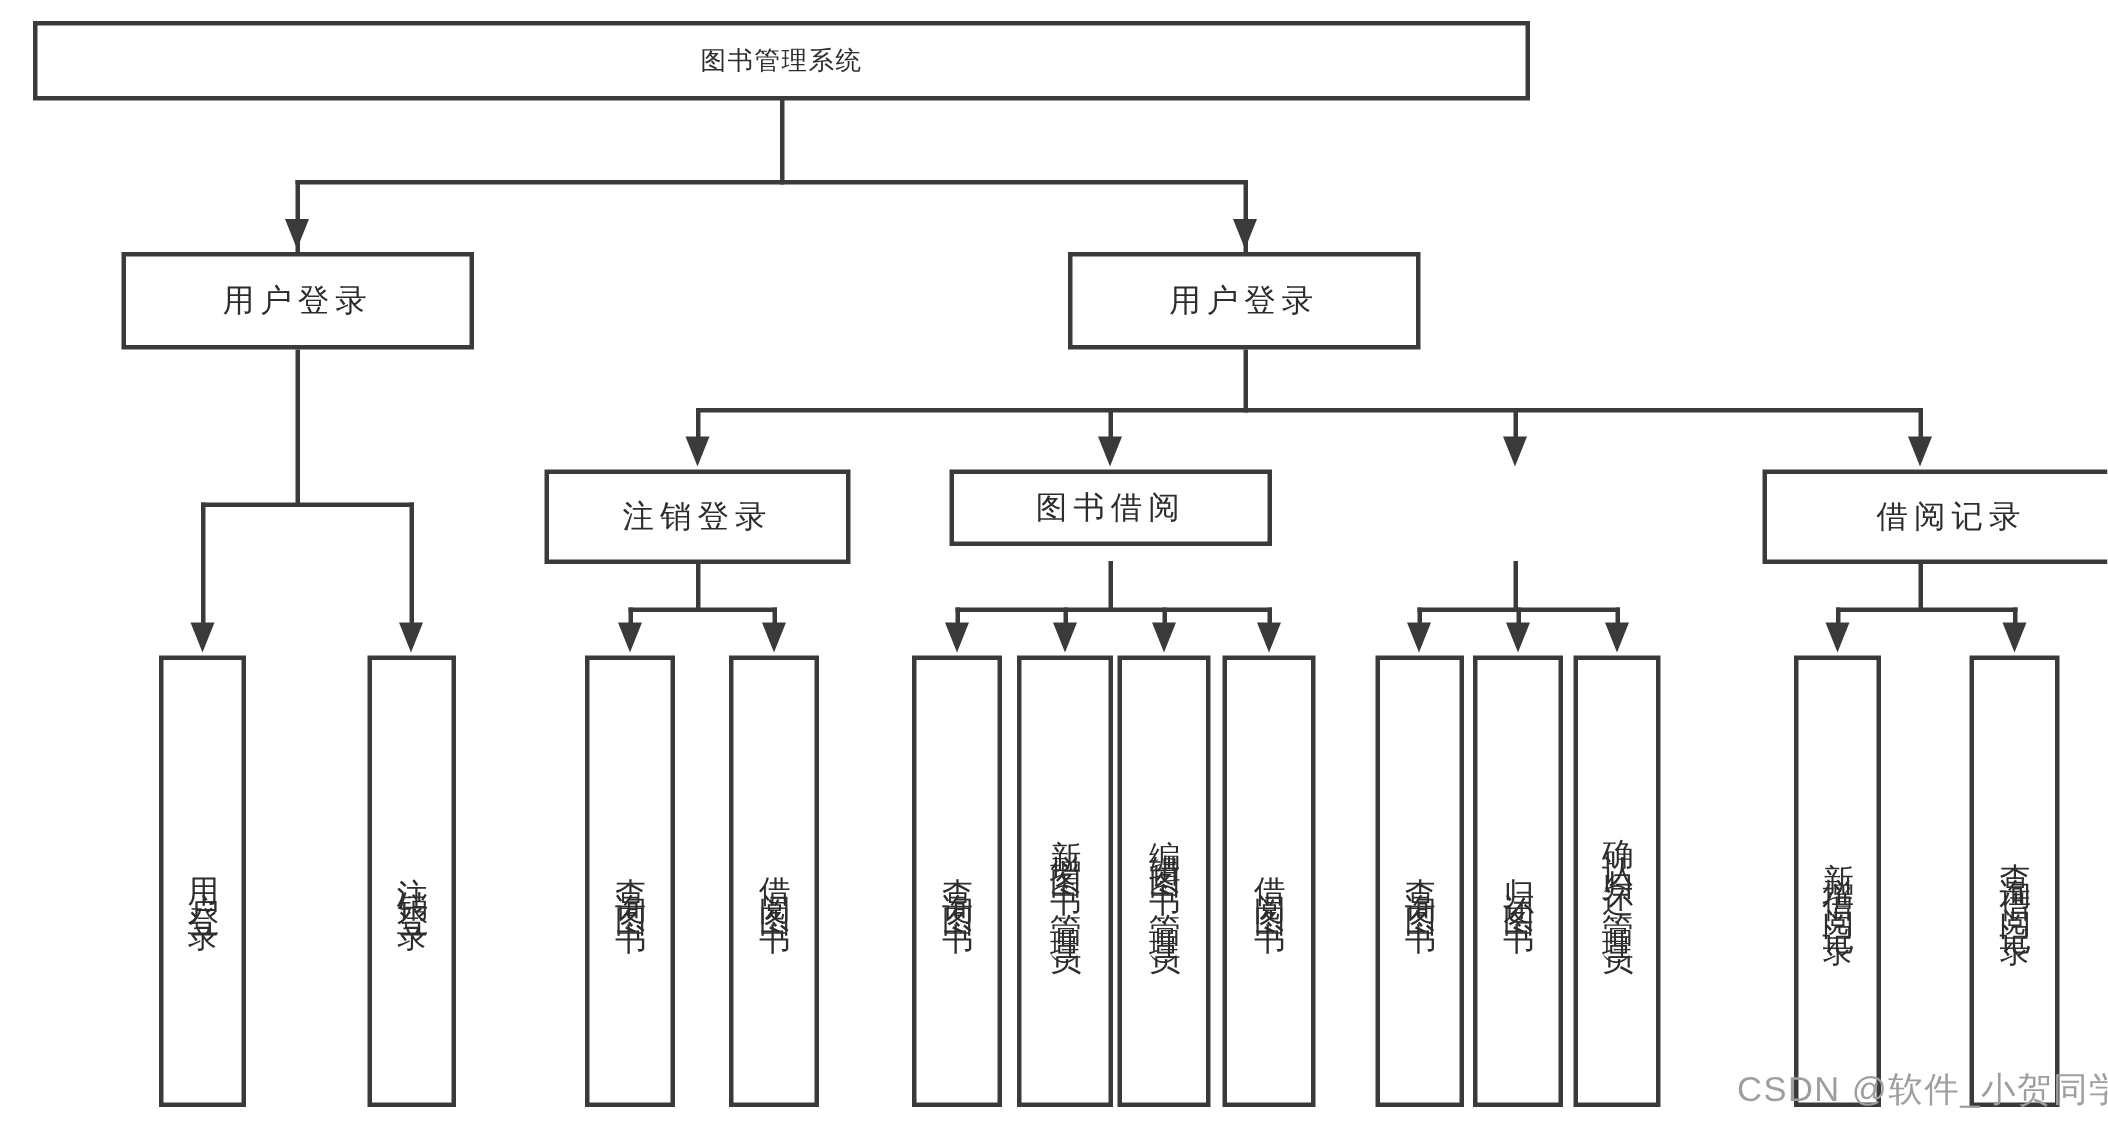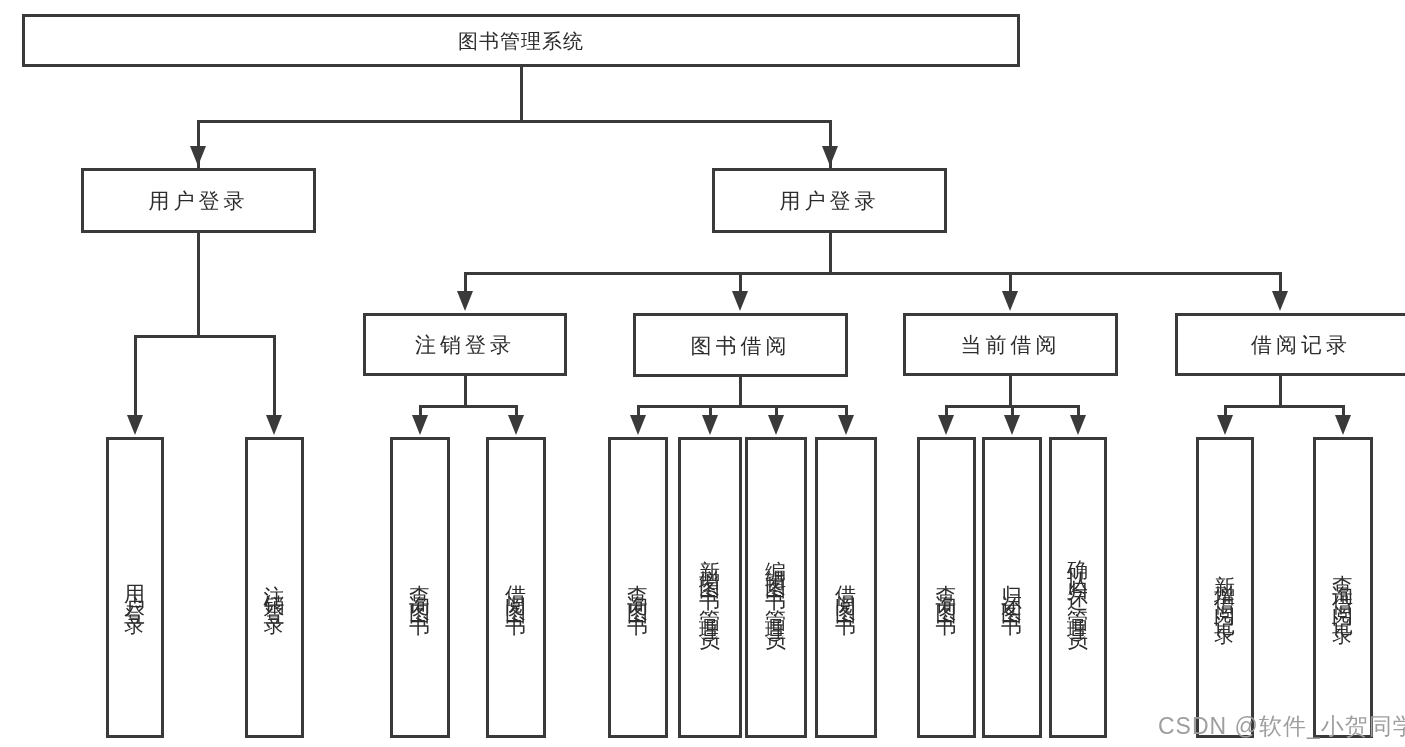--- a/index.html
+++ b/index.html
@@ -6,21 +6,21 @@
   .stage {
     position:relative; width:1405px; height:747px; background:#ffffff;
     font-family:"Liberation Sans","DejaVu Sans",sans-serif; overflow:hidden;
   }
   .node {
     position:absolute; box-sizing:border-box;
     border:3px solid #3a3a3a; background:#ffffff; color:#2d2d2d;
     display:flex; align-items:center; justify-content:center;
   }
   .node.h { font-size:21px; letter-spacing:4px; line-height:1; white-space:nowrap; }
-  .node.root-box { font-size:20px; letter-spacing:1px; }
+  .node.root-box { font-size:17px; letter-spacing:1px; }
   .node.v {
     writing-mode:vertical-rl; text-orientation:mixed;
     font-size:21px; letter-spacing:10px; line-height:1;
   }
   .vl { position:absolute; width:3px; background:#3a3a3a; }
   .hl { position:absolute; height:3px; background:#3a3a3a; }
   .arrow {
     position:absolute; width:0; height:0;
     border-left:8px solid transparent; border-right:8px solid transparent;
     border-top:20px solid #3a3a3a;
@@ -34,22 +34,21 @@
 <body>
 
 <div class="stage">
 
   <div class="node h root-box" style="left:22px;top:14px;width:998px;height:53px">图书管理系统</div>
 
   <div class="node h" style="left:81px;top:168px;width:235px;height:65px">用户登录</div>
   <div class="node h" style="left:712px;top:168px;width:235px;height:65px">用户登录</div>
 
   <div class="node h" style="left:363px;top:313px;width:204px;height:63px">注销登录</div>
-  <div class="node h" style="left:633px;top:313px;width:215px;height:64px">图书借阅</div>
-  <div class="node h" style="left:903px;top:313px;width:215px;height:63px">当前借阅</div>
+  <div class="node h" style="left:633px;top:313px;width:215px;height:51px">图书借阅</div>
   <div class="node h" style="left:1175px;top:313px;width:252px;height:63px">借阅记录</div>
 
   <div class="node v" style="left:106px;top:437px;width:58px;height:301px">用户登录</div>
   <div class="node v" style="left:245px;top:437px;width:59px;height:301px">注销登录</div>
 
   <div class="node v" style="left:390px;top:437px;width:60px;height:301px">查询图书</div>
   <div class="node v" style="left:486px;top:437px;width:60px;height:301px">借阅图书</div>
 
   <div class="node v" style="left:608px;top:437px;width:60px;height:301px">查询图书</div>
   <div class="node v" style="left:678px;top:437px;width:64px;height:301px">新增图书（管理员）</div>

